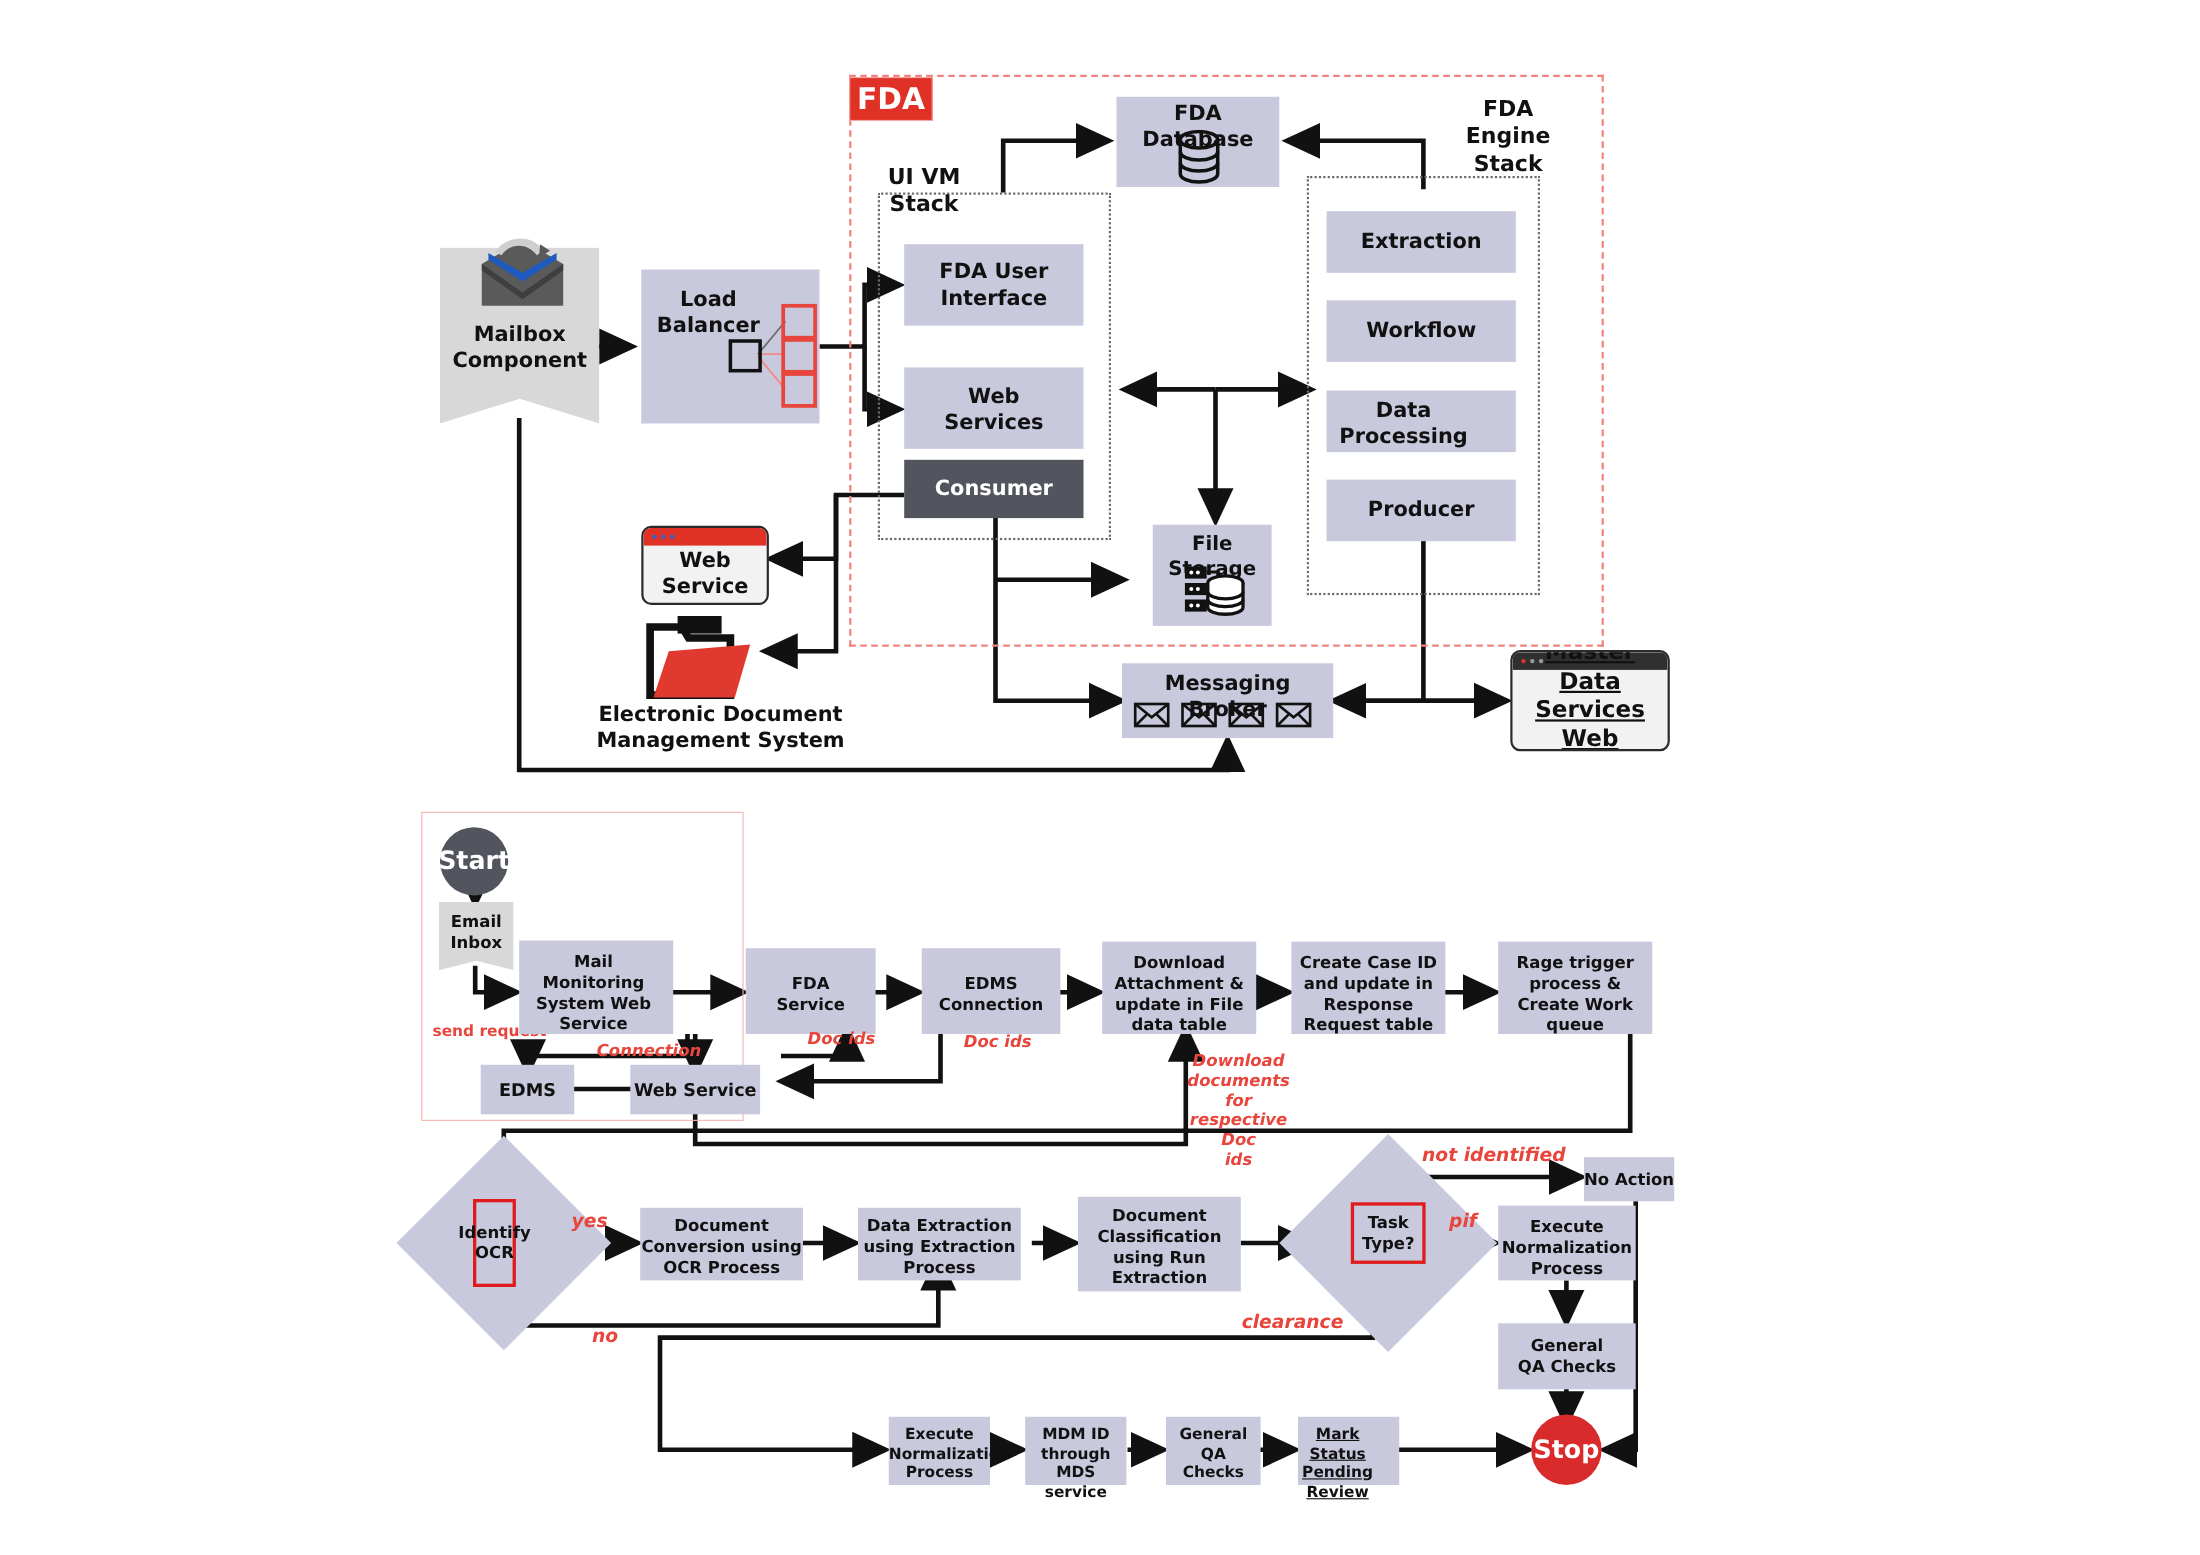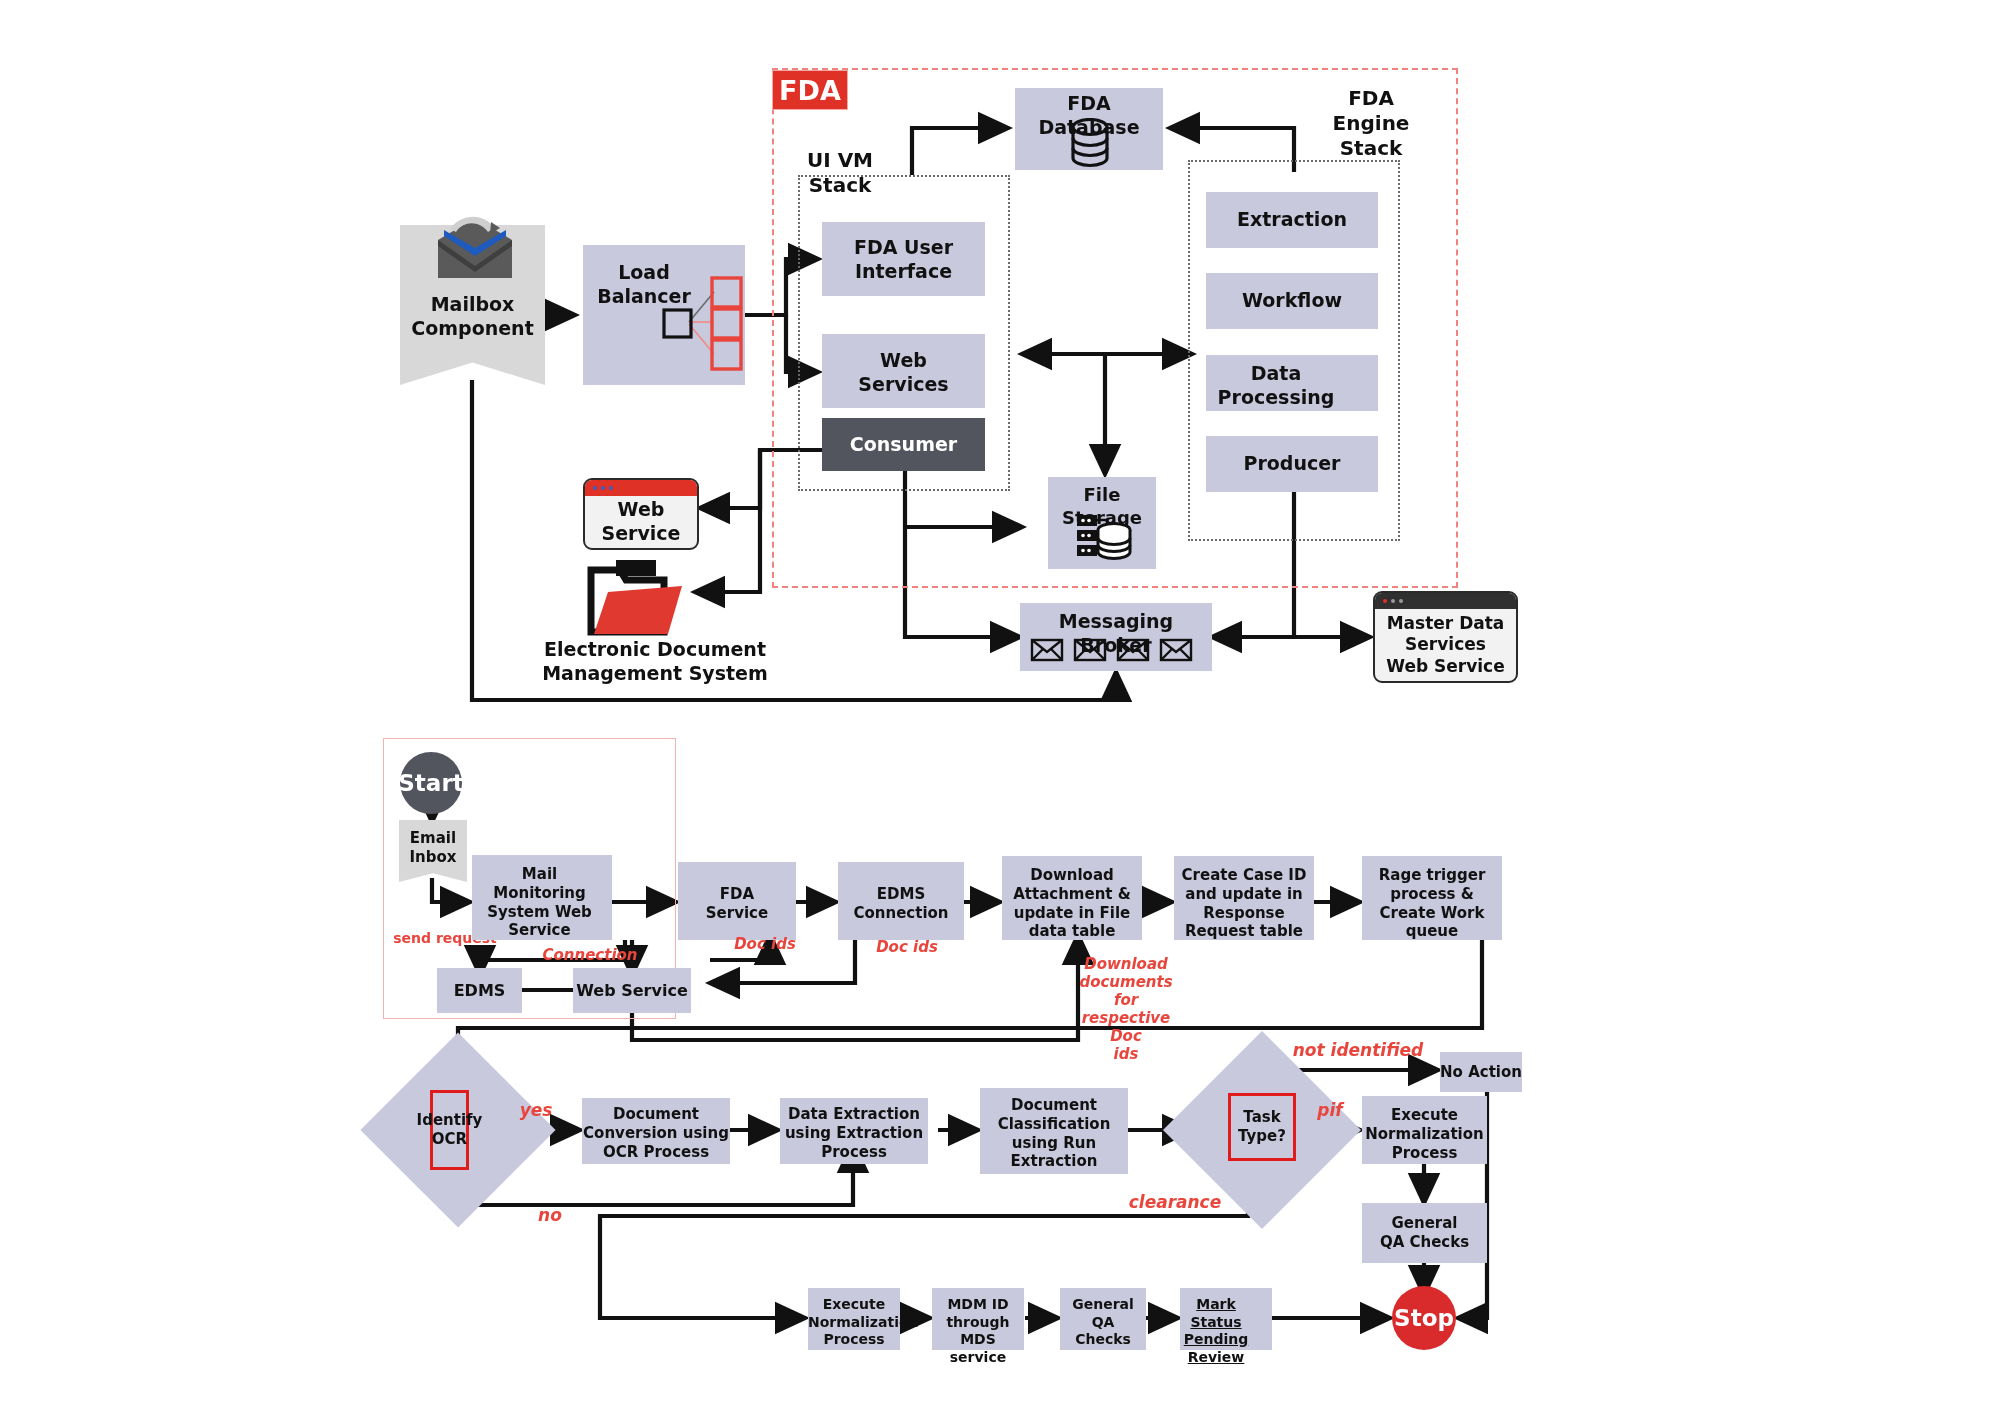--- a/index.html
+++ b/index.html
@@ -7,21 +7,21 @@
        font-family:"DejaVu Sans","Liberation Sans",sans-serif;}
   #stage{position:absolute;left:0;top:0;width:2000px;height:1414px;}
   svg#wires{position:absolute;left:0;top:0;width:2000px;height:1414px;pointer-events:none;}
 
   .node{position:absolute;box-sizing:border-box;display:flex;align-items:center;
         justify-content:center;text-align:center;font-weight:bold;color:#111111;
         line-height:1.22;}
   .lav{background:#c9c9dd;}
   .dark{background:#53555e;color:#ffffff;}
   .t20{font-size:20px;} .t19{font-size:19px;} .t18{font-size:18px;}
-  .t17{font-size:17px;} .t16{font-size:16px;} .t15{font-size:15px;}
+  .t17{font-size:21px;text-decoration:underline;} .t16{font-size:16px;} .t15{font-size:15px;}
   .t14{font-size:14px;}
 
   .plainlabel{position:absolute;font-weight:bold;color:#111111;text-align:center;
               line-height:1.25;}
   .redlabel{position:absolute;color:#e8453c;font-style:italic;font-size:15px;
             font-weight:600;text-align:center;line-height:1.2;}
   .redlabel.nonital{font-style:normal;font-weight:700;font-size:14px;}
 
   .fda-boundary{position:absolute;border:2px dashed #f0837e;box-sizing:border-box;}
   .fda-tag{position:absolute;background:#e03127;color:#ffffff;font-weight:bold;
@@ -426,21 +426,21 @@
 
   <div class="node lav t15" style="left:980px;top:1088px;width:148px;height:86px;"></div>
   <div class="plainlabel t15" style="left:980px;top:1096px;width:148px;">
     <span>Document</span><br>
     <span>Classification</span><br>
     <span>using Run</span><br>
     <span>Extraction</span>
   </div>
 
   <div class="diamond" style="left:1192px;top:1060px;width:140px;height:140px;"></div>
-  <div class="dia-core" style="left:1228px;top:1093px;width:68px;height:68px;">
+  <div class="dia-core" style="left:1228px;top:1093px;width:68px;height:56px;">
     <div>
       <span>Task</span><br>
       <span>Type?</span>
     </div>
   </div>
   <div class="redlabel" style="left:1288px;top:1040px;width:140px;font-size:17px;">not identified</div>
   <div class="redlabel" style="left:1308px;top:1100px;width:44px;font-size:17px;">pif</div>
   <div class="redlabel" style="left:1120px;top:1192px;width:110px;font-size:17px;">clearance</div>
 
   <div class="node lav t15" style="left:1440px;top:1052px;width:82px;height:40px;">No Action</div>

